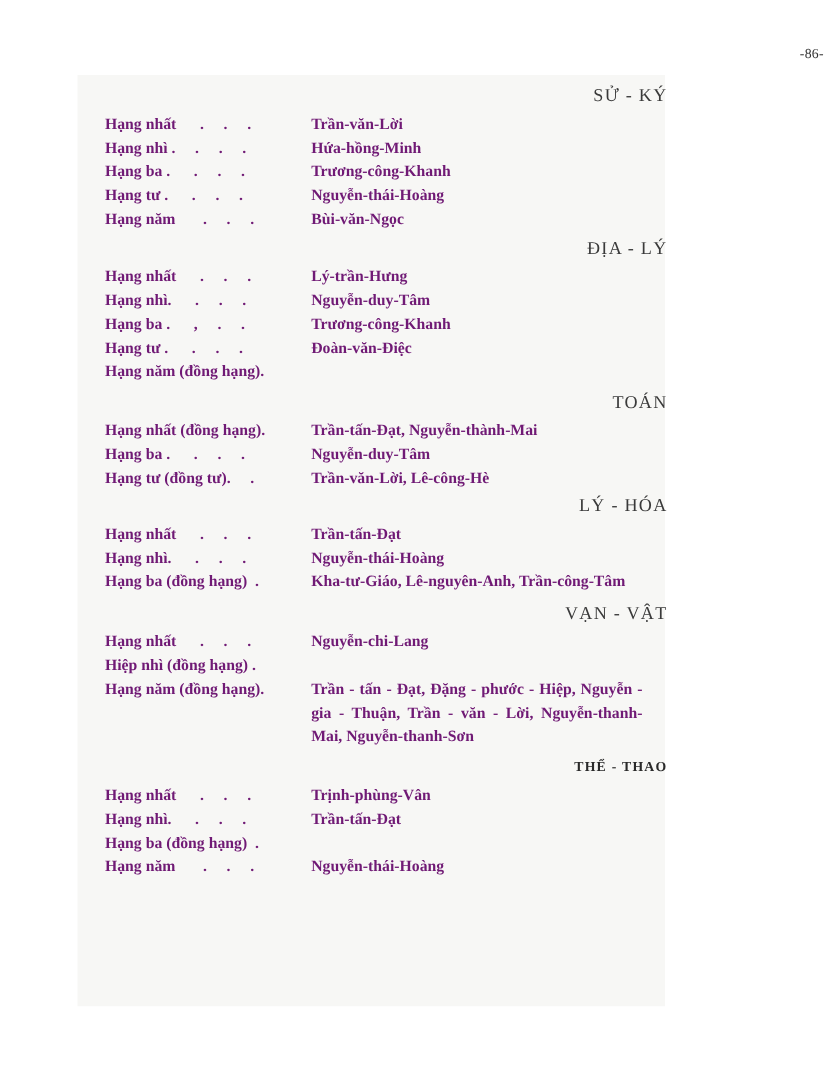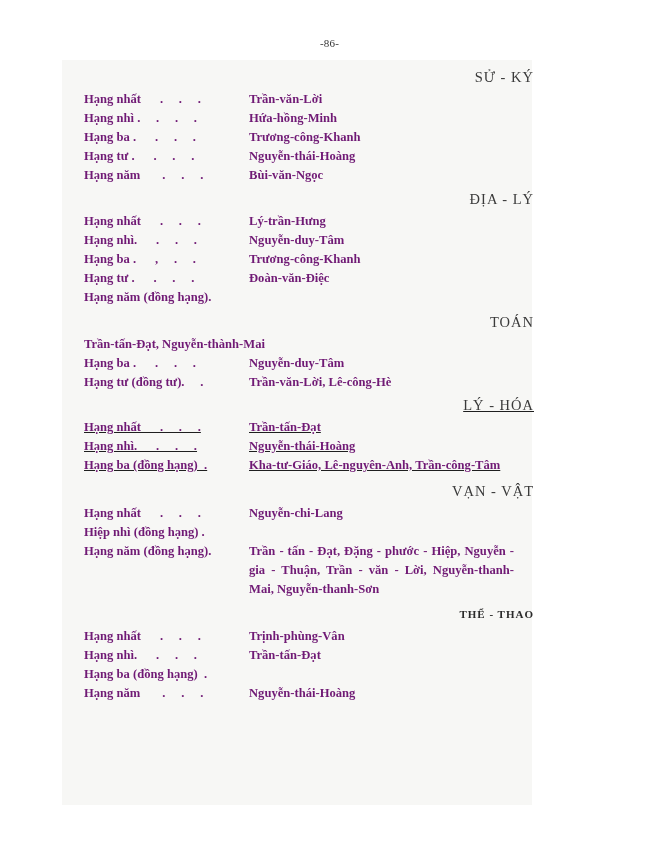--- a/index.html
+++ b/index.html
@@ -22,21 +22,21 @@
       width: 470px;
       height: 745px;
       background: #f7f7f5;
       filter: blur(0.2px);
     }
     .page-number {
       position: absolute;
       top: 37px;
       left: 0;
       width: 659px;
-      text-align: center;
+      text-align: right;
       font-size: 11px;
       color: #333;
       letter-spacing: 0.2px;
     }
     .content {
       position: absolute;
       left: 84px;
       top: 64px;
       width: 450px;
     }
@@ -62,21 +62,21 @@
       white-space: pre;
     }
     .rank-value {
       flex: 1 1 auto;
       text-align: justify;
       padding-right: 20px;
     }
     .s1 { margin-top: 0px; }
     .s2 { margin-top: 1px; }
     .s3 { margin-top: 2px; }
-    .s4 { margin-top: 0px; text-decoration: underline; }
+    .s4 { margin-top: 0px; }
     .s5 { margin-top: 3px; }
     .s6 { margin-top: 2px; }
     .sec-title-big { font-size: 11px; font-weight: bold; color: #2a2a2a; }
   </style>
 </head>
 <body>
 
 <div class="page-scan"></div>
 
 <div class="page-number">-86-</div>
@@ -126,20 +126,21 @@
       <span class="rank-value">Đoàn-văn-Điệc</span>
     </div>
     <div class="rank-row">
       <span class="rank-label">Hạng năm (đồng hạng).</span>
     </div>
   </div>
 
   <div class="section s3">
     <div class="section-title">TOÁN</div>
     <div class="rank-row">
+      <span class="rank-label">Hạng nhất (đồng hạng).</span>
       <span class="rank-value">Trần-tấn-Đạt, Nguyễn-thành-Mai</span>
     </div>
     <div class="rank-row">
       <span class="rank-label">Hạng ba .      .     .     .</span>
       <span class="rank-value">Nguyễn-duy-Tâm</span>
     </div>
     <div class="rank-row">
       <span class="rank-label">Hạng tư (đồng tư).     .</span>
       <span class="rank-value">Trần-văn-Lời, Lê-công-Hè</span>
     </div>

